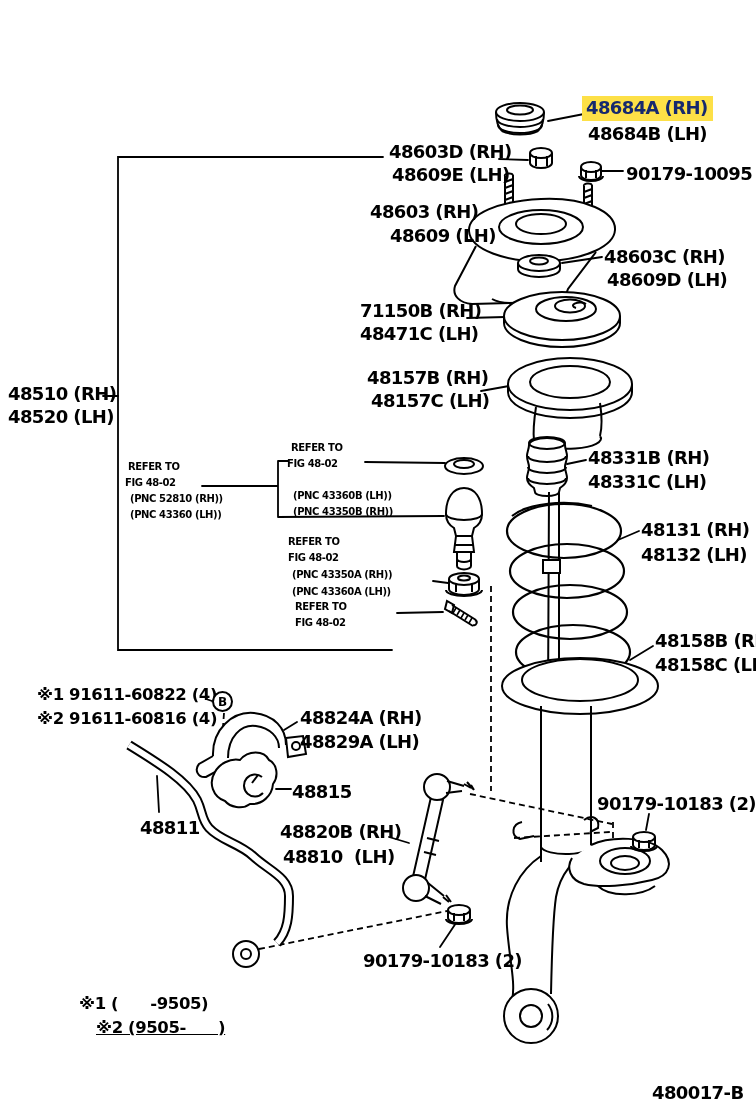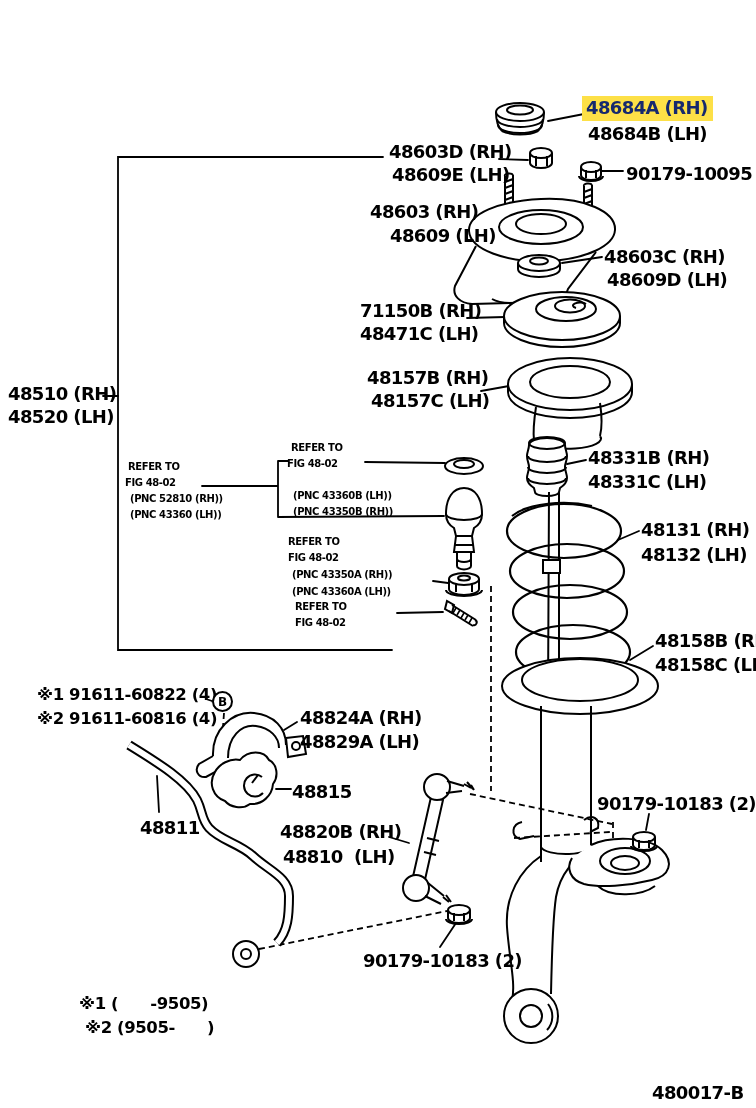--- a/index.html
+++ b/index.html
@@ -267,17 +267,17 @@
 <div class="lbl sm" style="left:288px;top:550px;">FIG 48-02</div>
 <div class="lbl sm" style="left:292px;top:567px;">(PNC 43350A (RH))</div>
 <div class="lbl sm" style="left:292px;top:584px;">(PNC 43360A (LH))</div>
 
 <div class="lbl sm" style="left:295px;top:599px;">REFER TO</div>
 <div class="lbl sm" style="left:295px;top:615px;">FIG 48-02</div>
 
 <div class="circle-b">B</div>
 
 <div class="lbl md pre" style="left:79px;top:993px;">※1 (      -9505)</div>
-<div class="lbl md pre" style="left:85px;top:1017px;">※2 (9505-      )</div>
+<div class="lbl md pre" style="left:96px;top:1017px;text-decoration:underline;">※2 (9505-      )</div>
 
 <div class="lbl" style="left:652px;top:1082px;">480017-B</div>
 
 </div>
 
 </body></html>

